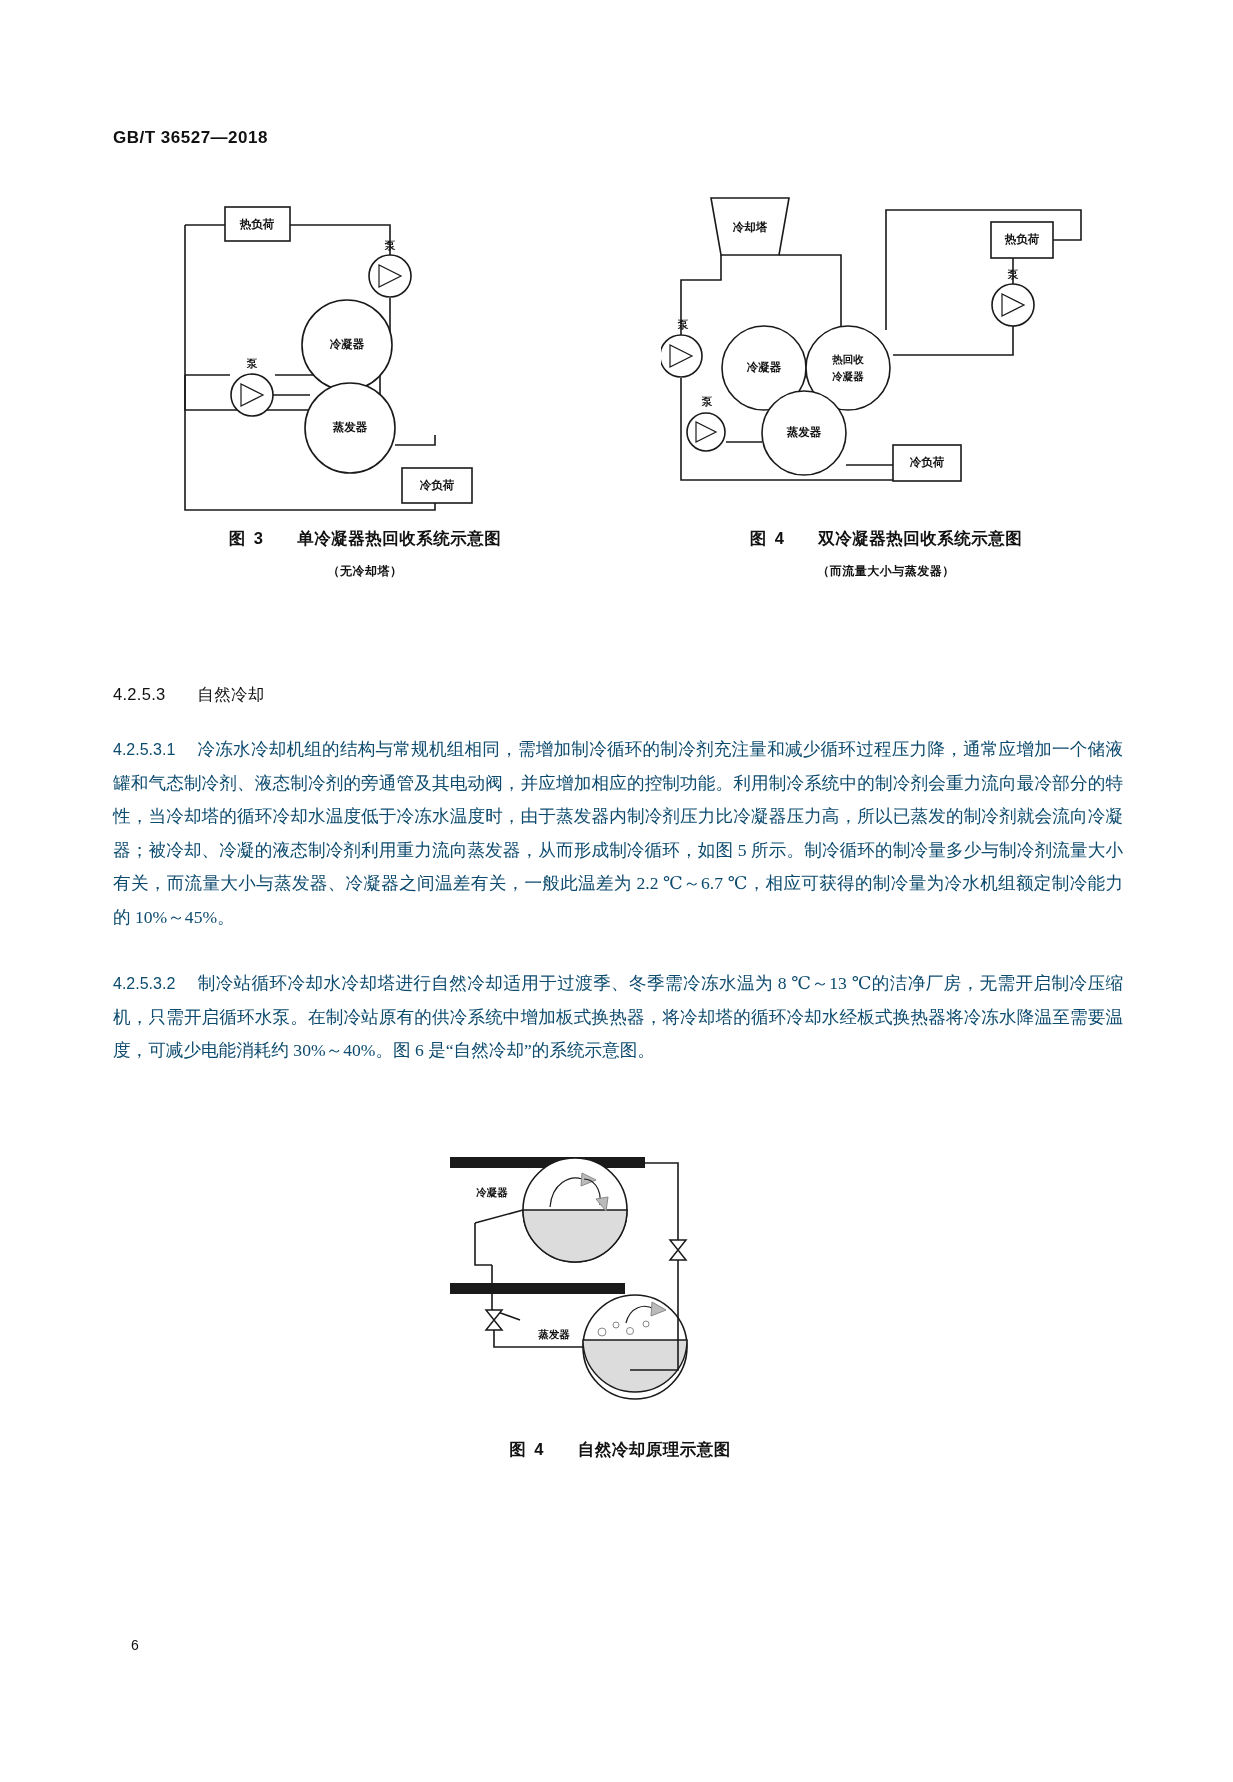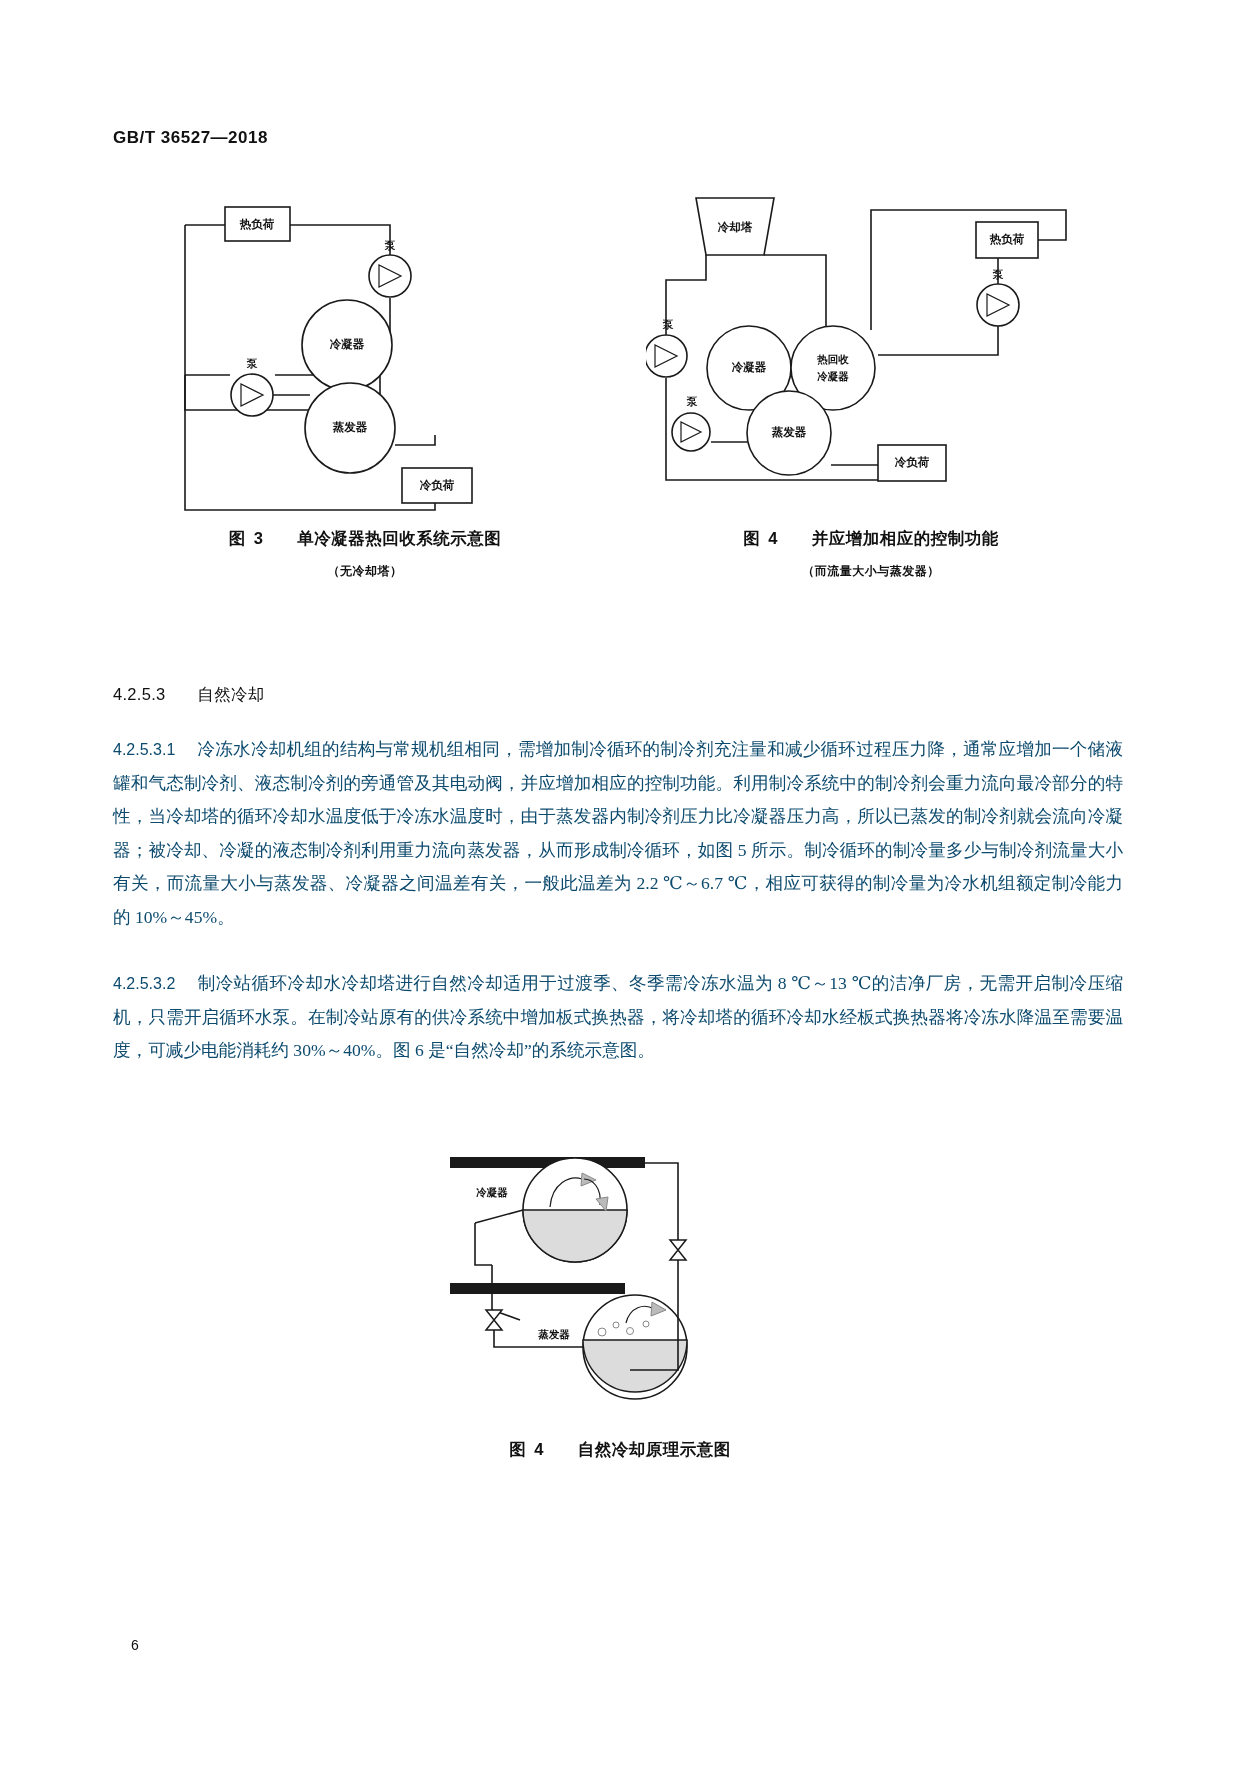--- a/index.html
+++ b/index.html
@@ -154,21 +154,21 @@
       <text class="lbl" x="287" y="306">冷负荷</text>
     </svg>
     <div class="fig-caption" style="margin-top:8px;">
       <span class="num">图 3</span>
       <span class="spacer"></span>
       <span>单冷凝器热回收系统示意图</span>
       <span class="sub">（无冷却塔）</span>
     </div>
   </div>
 
-  <div class="figure-block" style="left:646px; top:180px; width:450px;">
+  <div class="figure-block" style="left:661px; top:180px; width:450px;">
     <svg width="450" height="340" viewBox="0 0 450 340">
 
       <path class="box" d="M 50 18 L 128 18 L 118 75 L 60 75 Z"></path>
       <text class="lbl" x="89" y="48">冷却塔</text>
 
       <path class="ln" d="M 60 75 L 60 100 L 20 100 L 20 155"></path>
       <path class="ln" d="M 20 198 L 20 235"></path>
       <path class="ln" d="M 118 75 L 180 75 L 180 150"></path>
 
       <circle class="circ" cx="20" cy="176" r="21"></circle>
@@ -203,21 +203,21 @@
       <circle class="circ" cx="45" cy="252" r="19"></circle>
       <path class="ln-thin" d="M 35 242 L 35 262 L 55 252 Z"></path>
       <text class="lbl-sm" x="46" y="222">泵</text>
 
       <rect class="box" x="232" y="265" width="68" height="36"></rect>
       <text class="lbl" x="266" y="283">冷负荷</text>
     </svg>
     <div class="fig-caption" style="margin-top:8px;">
       <span class="num">图 4</span>
       <span class="spacer"></span>
-      <span>并应增加相应的控制功能</span>
+      <span>双冷凝器热回收系统示意图</span>
       <span class="sub">（而流量大小与蒸发器）</span>
     </div>
   </div>
 
   <div class="sec-head" style="left:113px; top:684px;">
     <span>4.2.5.3</span>
     <span class="spacer"></span>
     <span>自然冷却</span>
   </div>
 

